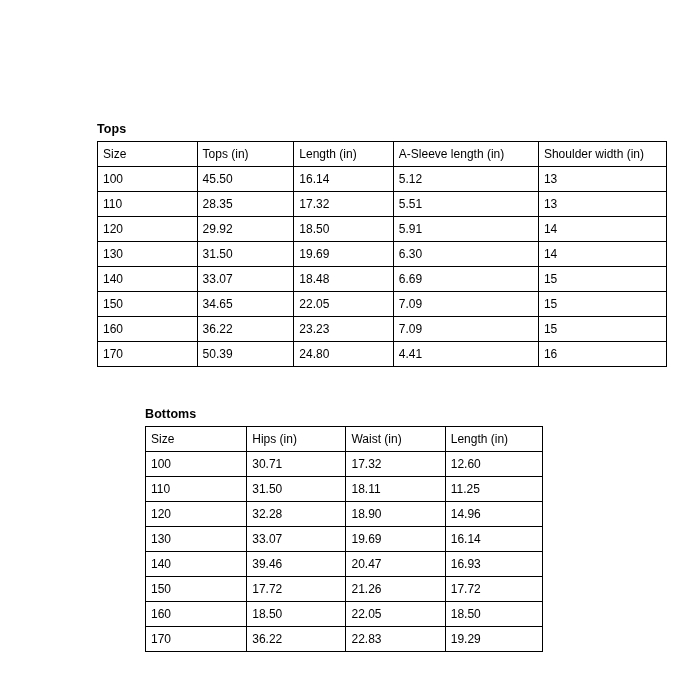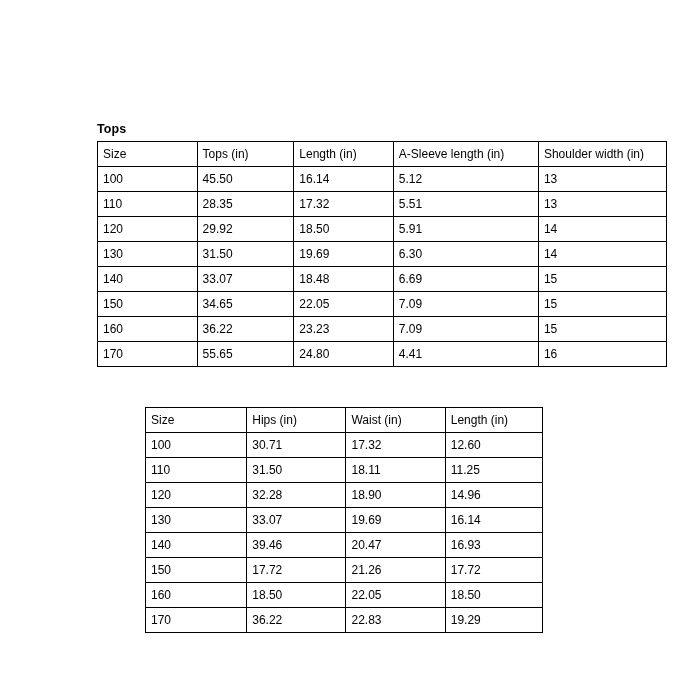--- a/index.html
+++ b/index.html
@@ -149,30 +149,31 @@
         </tr>
         <tr>
           <td>160</td>
           <td>36.22</td>
           <td>23.23</td>
           <td>7.09</td>
           <td>15</td>
         </tr>
         <tr>
           <td>170</td>
-          <td>55.65</td>
+          <td>50.39</td>
           <td>24.80</td>
           <td>4.41</td>
           <td>16</td>
         </tr>
       </tbody>
     </table>
   </div>
 
   <div class="table-block" id="bottoms-block">
+    <div class="block-title">Bottoms</div>
     <table class="size-table" id="bottoms-table">
       <colgroup>
         <col class="c0">
           <col class="c1">
           <col class="c2">
           <col class="c3">
       </colgroup>
       <thead>
         <tr>
           <th>Size</th>

